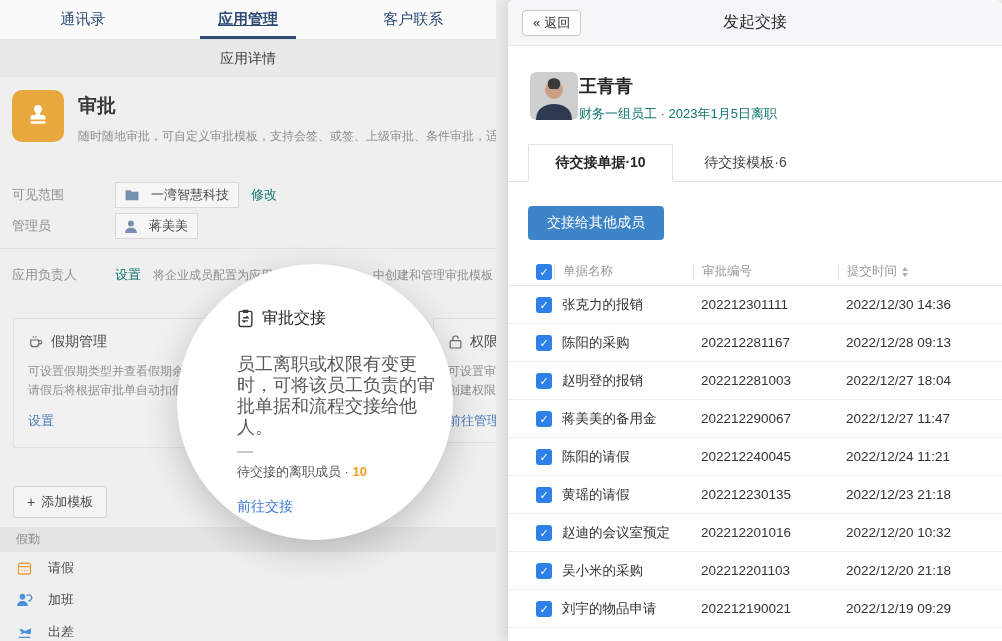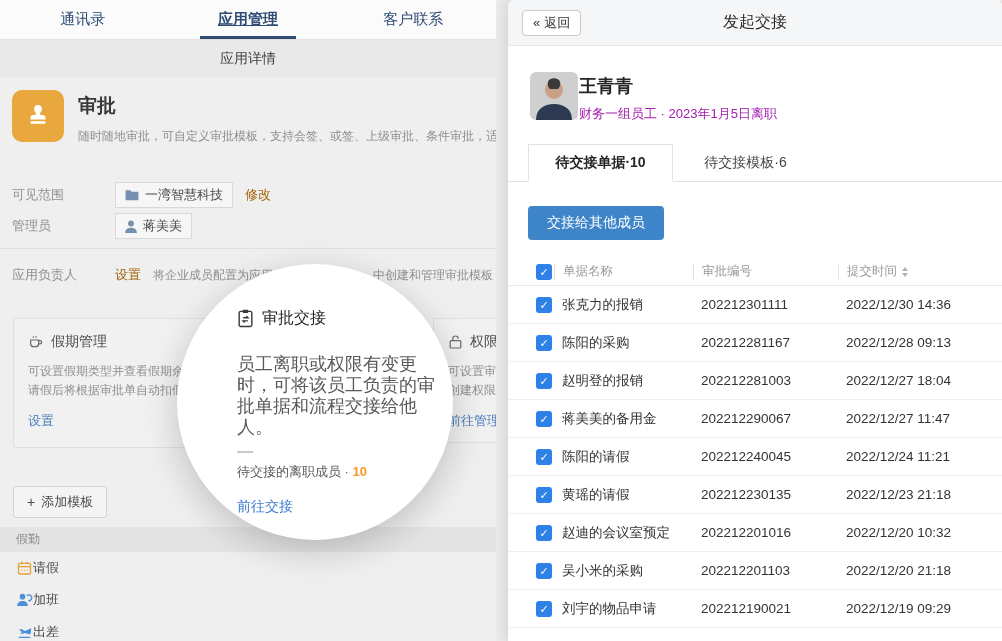--- a/index.html
+++ b/index.html
@@ -14,22 +14,22 @@
   .top-tab { flex:1; display:flex; align-items:center; justify-content:center; font-size:15px; color:#2f4c77; position:relative; cursor:pointer; }
   .top-tab.active { font-weight:bold;text-decoration:underline; }
   .top-tab.active::after { content:""; position:absolute; left:50%; bottom:0; transform:translateX(-50%); width:96px; height:3px; background:#2f4c77; }
   .subheader { position:absolute; left:0; top:40px; width:100%; height:37px; background:#e9e9e9; display:flex; align-items:center; justify-content:center; font-size:14px; color:#3f3f3f; }
   .app-head { position:absolute; left:12px; top:90px; display:flex; gap:14px; }
   .app-icon { width:52px; height:52px; border-radius:10px; background:#e8a83e; display:flex; align-items:center; justify-content:center; flex:0 0 auto; }
   .app-title { font-size:19px; font-weight:bold; color:#3a3a3a; margin-top:3px; }
   .app-desc { font-size:12px; color:#8f8f8f; margin-top:9px; white-space:nowrap; }
   .f-row { position:absolute; left:12px; display:flex; align-items:center; font-size:13px; }
   .f-label { width:103px; color:#8f8f8f; }
-  .chip { display:inline-flex; align-items:center; gap:6px; border:1px solid #d9d9d9; background:#f6f6f6; padding:3px 9px; color:#4a4a4a; font-size:13px; }
-  .dim-link { color:#a16207; margin-left:12px; cursor:pointer; }
+  .chip { display:inline-flex; align-items:center; gap:12px; border:1px solid #d9d9d9; background:#f6f6f6; padding:3px 9px; color:#4a4a4a; font-size:13px; }
+  .dim-link { color:#0f766e; margin-left:12px; cursor:pointer; }
   .divider { position:absolute; left:0; width:496px; border-top:1px solid #e0e0e0; }
   .owner-desc { color:#8f8f8f; font-size:12px; margin-left:12px; white-space:nowrap; }
   .owner-gap { display:inline-block; width:76px; }
   
   .card { position:absolute; background:#f1f1f1; border:1px solid #e0e0e0; border-radius:2px; padding:14px; }
   .card-title { display:flex; align-items:center; gap:7px; font-size:14px; color:#4a4a4a; }
   .card-desc { margin-top:11px; font-size:12px; color:#8f8f8f; line-height:19px; }
   .card-link { position:absolute; left:14px; font-size:13px; color:#4a7cba; cursor:pointer; }
   .card-holiday { left:13px; top:318px; width:250px; height:130px; }
   .card-holiday .card-desc { width:206px; }
@@ -44,30 +44,30 @@
   .sp-desc { margin-top:25px; font-size:18px; color:#595959; line-height:21px; }
   .sp-divider { width:16px; height:2px; background:#c9c9c9; margin:13px 0 10px; }
   .sp-count { font-size:13px; color:#595959; }
   .sp-count b { color:#f59a23; font-weight:bold; }
   .sp-link { margin-top:17px; font-size:14px; color:#3b7ad1; cursor:pointer; }
   
   .add-template { position:absolute; left:13px; top:486px; border:1px solid #d4d4d4; background:#f4f4f4; border-radius:3px; padding:6px 13px; font-size:13px; color:#4a4a4a; display:inline-flex; align-items:center; gap:6px; cursor:pointer; }
   .plus { font-size:14px; color:#4a4a4a; }
   .attendance { position:absolute; left:0; top:527px; width:496px; }
   .att-header { height:25px; background:#e4e4e4; line-height:25px; padding-left:16px; font-size:12px; color:#8c8c8c; }
-  .att-item { height:32px; display:flex; align-items:center; padding-left:16px; font-size:13px; color:#4a4a4a; cursor:pointer; }
+  .att-item { height:32px; display:flex; align-items:center; gap:15px; padding-left:16px; font-size:13px; color:#4a4a4a; cursor:pointer; }
   
   .panel { position:absolute; left:508px; top:0; width:494px; height:641px; background:#fff; border-radius:6px 6px 0 0; box-shadow:-3px 0 12px rgba(0,0,0,0.10); z-index:10; }
   .panel-head { height:46px; background:#f4f6f8; border-bottom:1px solid #e7e7e7; border-radius:6px 6px 0 0; position:relative; display:flex; align-items:center; }
   .panel-title { position:absolute; left:0; right:0; text-align:center; font-size:16px; color:#2b2b2b; pointer-events:none; }
   .back-btn { margin-left:14px; border:1px solid #c9c9c9; background:#fff; border-radius:4px; padding:3px 10px; font-size:13px; color:#333; display:inline-flex; gap:4px; align-items:center; cursor:pointer; z-index:2; }
   .profile { display:flex; gap:1px; padding:26px 0 0 22px; }
   .avatar { width:48px; height:48px; border-radius:6px; overflow:hidden; flex:0 0 auto; }
   .p-name { font-size:18px; font-weight:bold; color:#262626; margin-top:2px; }
-  .p-meta { font-size:13px; color:#a21caf; margin-top:7px; }
+  .p-meta { font-size:13px; color:#0f766e; margin-top:7px; }
   .tabs { margin-top:21px; height:38px; display:flex; padding-left:20px; border-bottom:1px solid #e2e2e2; }
   .tab { width:145px; display:flex; align-items:center; justify-content:center; font-size:14px; color:#444; cursor:pointer; }
   .tab.active { border:1px solid #e2e2e2; border-bottom:2px solid #fff; margin-bottom:-1px; background:#fff; font-weight:bold; color:#262626; }
   .transfer-btn { margin:24px 0 0 20px; background:#3e84c9; border:none; border-radius:4px; color:#fff; font-size:14px; padding:8px 19px; cursor:pointer; font-family:inherit; }
   .grid { display:grid; grid-template-columns:18px 139px 145px 1fr; align-items:center; padding-left:28px; }
   .thead { margin-top:18px; height:28px; color:#999; font-size:12.5px; border-bottom:1px solid #e8e8e8; }
   .thead .hcell { border-left:1px solid #e3e3e3; padding-left:8px; display:flex; align-items:center; gap:5px; height:16px; }
   .trow { height:38px; border-bottom:1px solid #f0f0f0; font-size:13.5px; color:#333; }
   .trow .cell { padding-left:8px; }
   .checkbox { width:16px; height:16px; border-radius:3px; background:#2e82e7; color:#fff; font-size:11px; line-height:16px; text-align:center; cursor:pointer; display:inline-block; }

